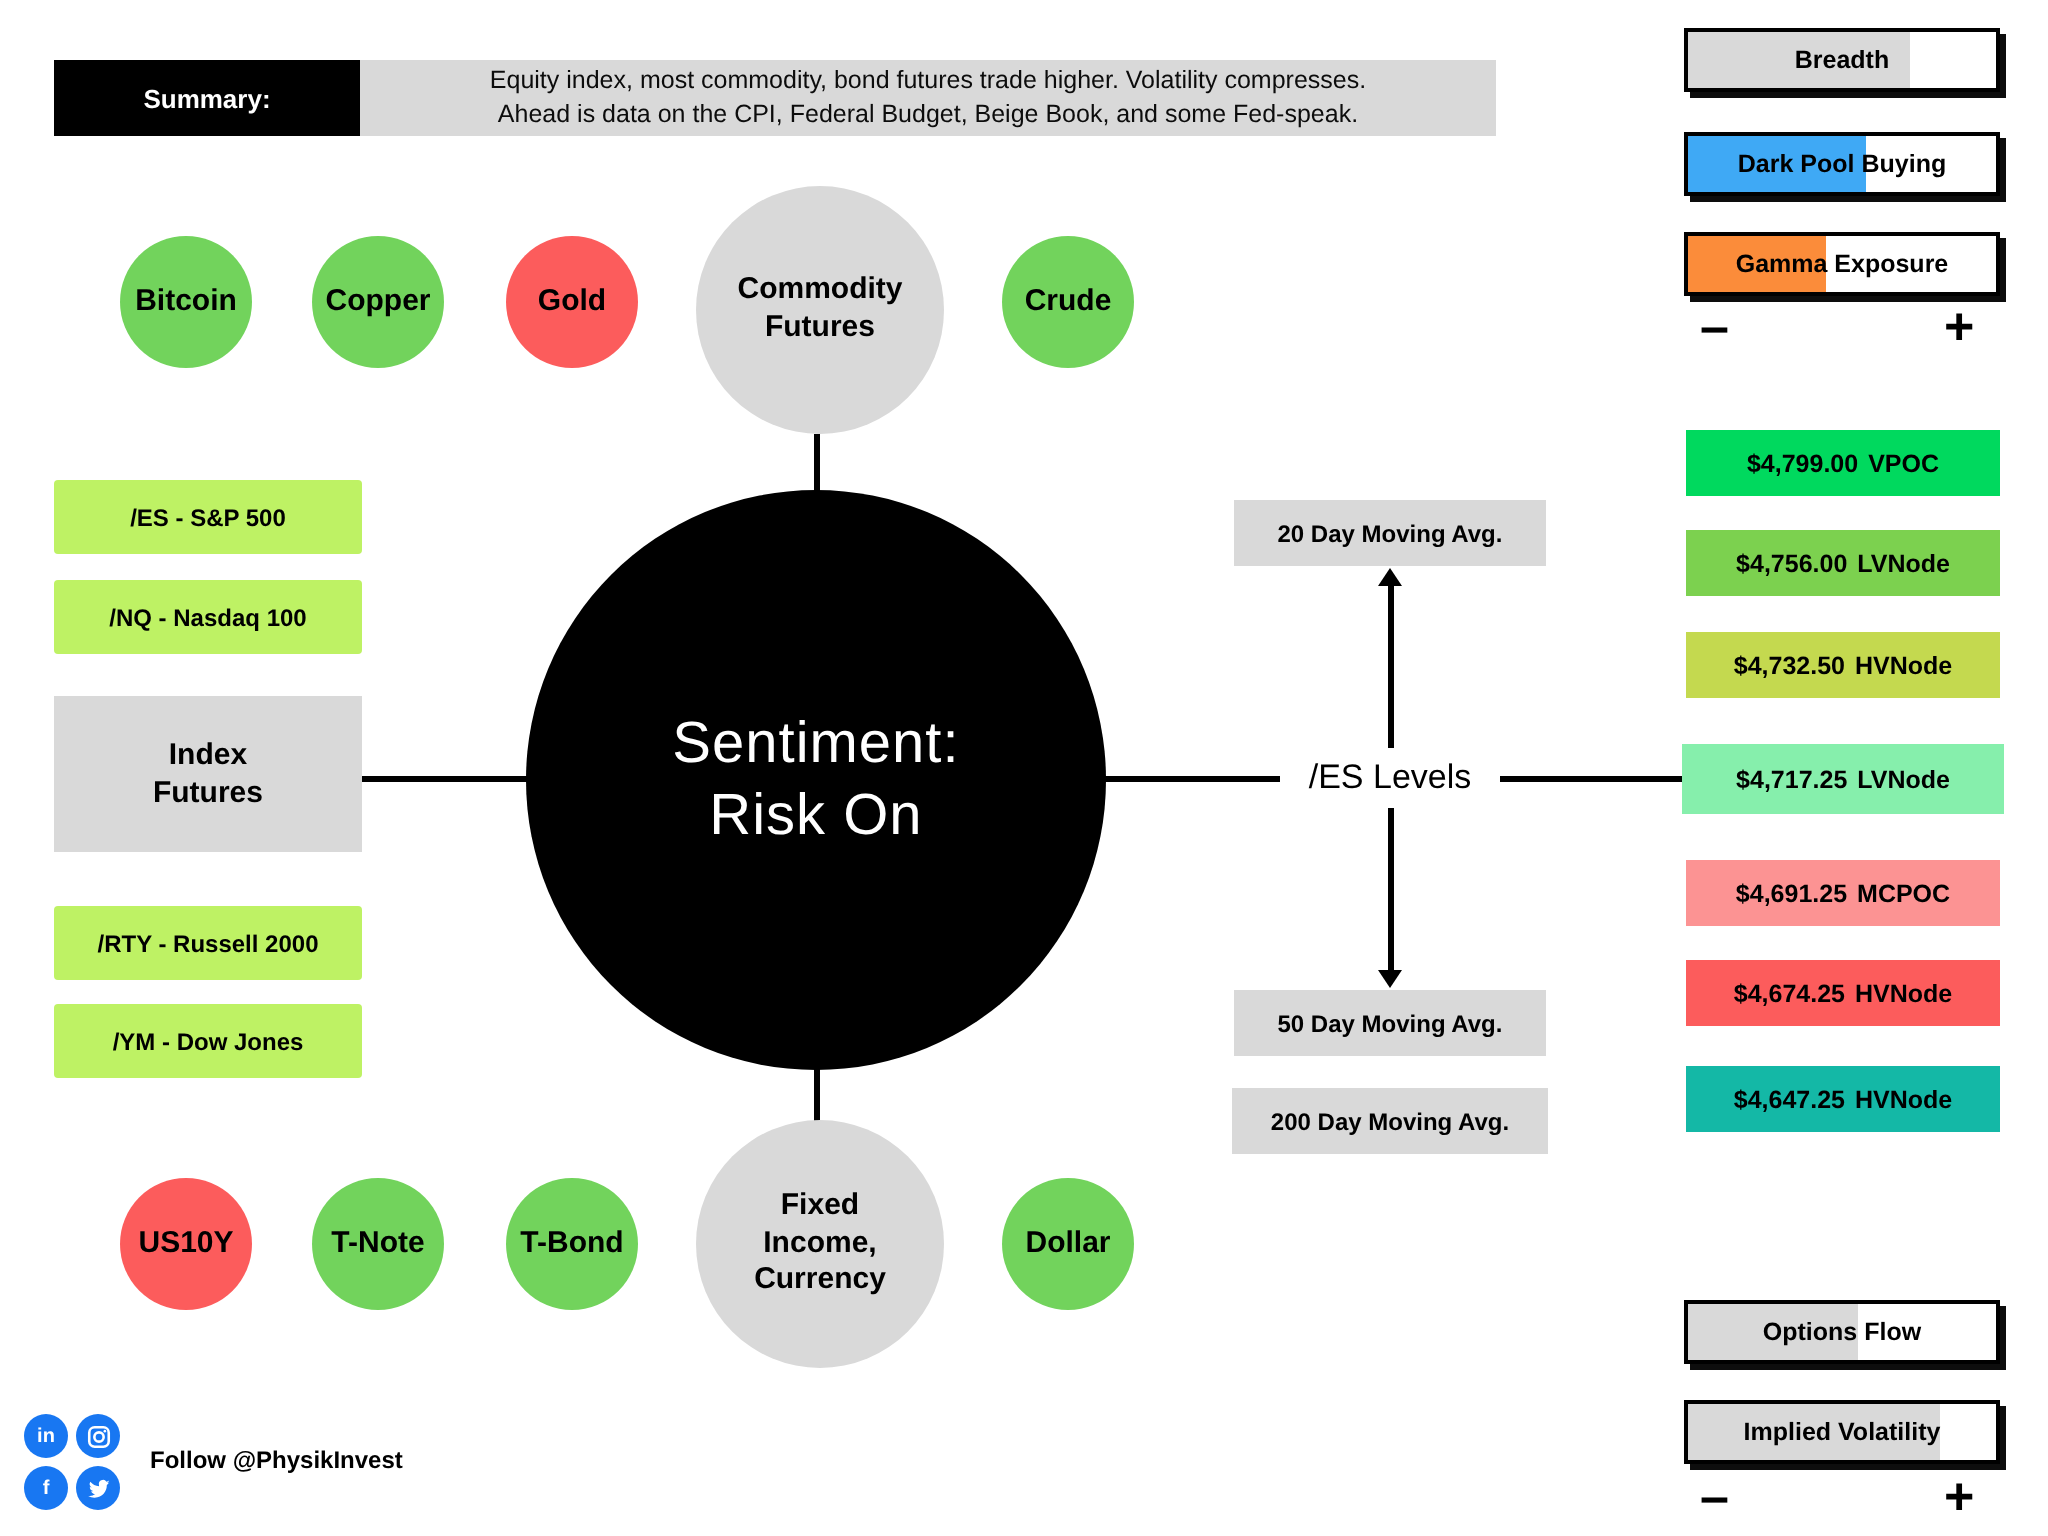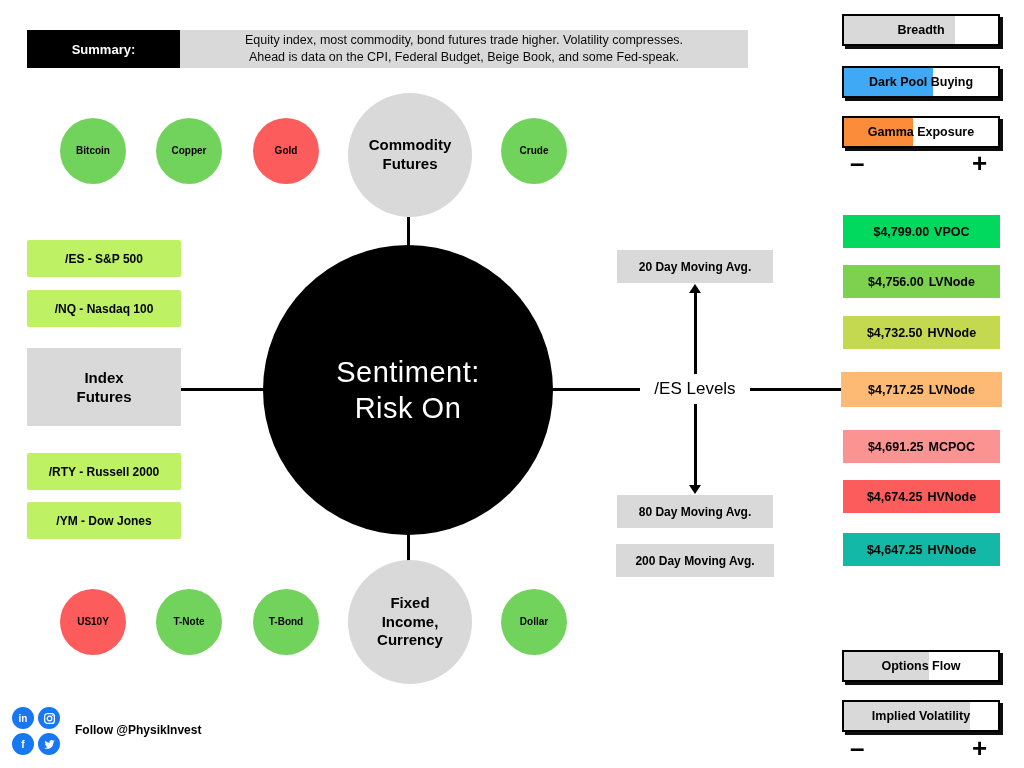--- a/index.html
+++ b/index.html
@@ -11,21 +11,21 @@
   
   .summary-label{left:27px;top:30px;width:153px;height:38px;background:#000;color:#fff;font-weight:bold;font-size:13px}
   .summary-text{left:180px;top:30px;width:568px;height:38px;background:#d9d9d9;font-size:12.5px;line-height:1.35;color:#0c0c0c}
 
   
   .line{background:#000}
   .arrow-up{width:0;height:0;border-left:6px solid transparent;border-right:6px solid transparent;border-bottom:9px solid #000}
   .arrow-down{width:0;height:0;border-left:6px solid transparent;border-right:6px solid transparent;border-top:9px solid #000}
 
   
-  .bubble{width:66px;height:66px;border-radius:50%;font-weight:bold;font-size:10px;line-height:1.15}
+  .bubble{width:66px;height:66px;border-radius:50%;font-weight:bold;font-size:15px;line-height:1.15}
   .green{background:#72d35c}
   .red{background:#fc5c5c}
   .hub-circle{width:124px;height:124px;border-radius:50%;background:#d9d9d9;font-weight:bold;font-size:15px;line-height:1.25}
   .center-circle{left:263px;top:245px;width:290px;height:290px;border-radius:50%;background:#000;color:#fff;font-weight:400;font-size:29px;line-height:1.25;letter-spacing:.5px}
 
   
   .gbox{width:154px;height:37px;background:#bef264;font-weight:bold;font-size:12px;border-radius:2px}
   .hub-box{left:27px;top:348px;width:154px;height:78px;background:#d9d9d9;font-weight:bold;font-size:15px;line-height:1.3}
 
   
@@ -110,39 +110,39 @@
 Currency</span></div>
 <div class="abs flexc bubble green" style="left:501px;top:589px">
     <span>Dollar</span>
   </div>
 
 <div class="abs flexc ma-box" style="left:617px;top:250px">
     <span>20 Day Moving Avg.</span>
   </div>
 <div class="abs flexc es-label">/ES Levels</div>
 <div class="abs flexc ma-box" style="left:617px;top:495px">
-    <span>80 Day Moving Avg.</span>
+    <span>50 Day Moving Avg.</span>
   </div>
 <div class="abs flexc ma-box" style="left:616px;top:544px;width:158px">
     <span>200 Day Moving Avg.</span>
   </div>
 
 <div class="abs flexc lvl" style="top:215px;background:#00d95e">
     <span>$4,799.00</span>
     <span>VPOC</span>
   </div>
 <div class="abs flexc lvl" style="top:265px;background:#7cd14f">
     <span>$4,756.00</span>
     <span>LVNode</span>
   </div>
 <div class="abs flexc lvl" style="top:316px;background:#c4d94f">
     <span>$4,732.50</span>
     <span>HVNode</span>
   </div>
-<div class="abs flexc lvl lvl-blue" style="top:372px;background:#fdba74">
+<div class="abs flexc lvl lvl-blue" style="top:372px;background:#86efac">
     <span>$4,717.25</span>
     <span>LVNode</span>
   </div>
 <div class="abs flexc lvl" style="top:430px;background:#fc9393">
     <span>$4,691.25</span>
     <span>MCPOC</span>
   </div>
 <div class="abs flexc lvl" style="top:480px;background:#fc5c5c">
     <span>$4,674.25</span>
     <span>HVNode</span>

